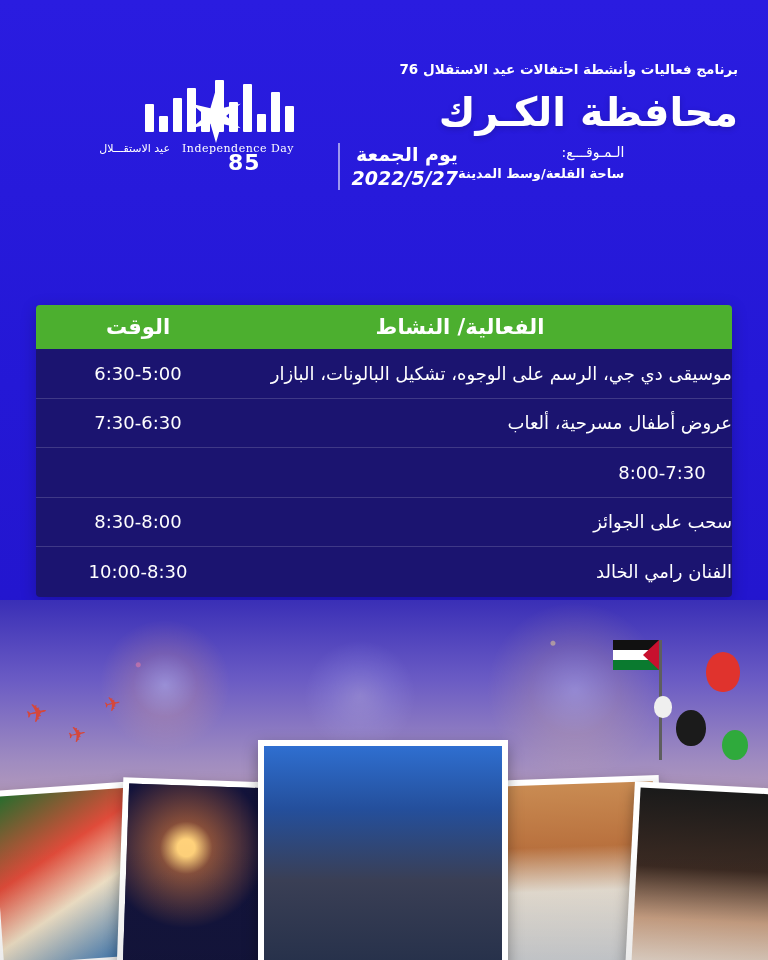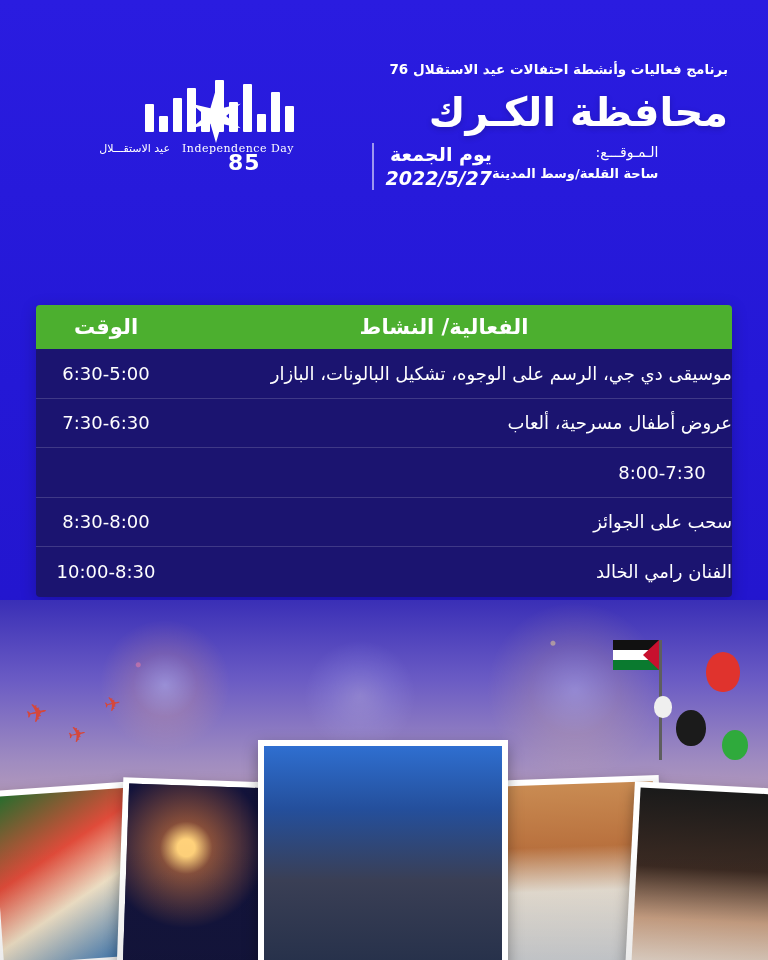--- a/index.html
+++ b/index.html
@@ -74,21 +74,21 @@
     position: absolute;
     top: 150px; left: 228px;
     font-size: 22px;
     font-weight: bold;
     color: #ffffff;
     letter-spacing: 1px;
   }
 
   .header-right {
     position: absolute;
-    top: 60px; right: 40px;
+    top: 60px; right: 30px;
     width: 400px;
     text-align: right;
     color: #ffffff;
   }
   .kicker {
     font-size: 13.5px;
     font-weight: bold;
     color: #ffffff;
     line-height: 1.4;
     margin-bottom: 10px;
@@ -107,21 +107,20 @@
     display: flex;
     flex-direction: row-reverse;
     justify-content: flex-start;
     align-items: flex-start;
     gap: 0;
   }
   .meta-date {
     text-align: right;
     border-left: 2px solid rgba(255,255,255,0.55);
     min-width: 120px;
-    margin-left: 44px;
   }
   .meta-date .day { font-size: 19px; font-weight: bold; line-height: 1.25; }
   .meta-date .date { font-size: 19px; font-weight: bold; line-height: 1.25; font-style: italic; }
   .meta-place {
     padding-right: 16px;
     text-align: right;
   }
   .meta-place .label {
     font-size: 14px;
     font-weight: normal;
@@ -150,20 +149,21 @@
     color: #ffffff;
     height: 44px;
     align-items: center;
     font-size: 21px;
     font-weight: bold;
   }
   .col-time {
     width: 140px;
     text-align: center;
     flex: 0 0 140px;
+    margin-left: 32px;
   }
   .col-act {
     flex: 1 1 auto;
     text-align: center;
     padding-right: 20px;
   }
   .sched-body { background: #1b1470; }
   .sched-row {
     display: flex;
     align-items: center;

